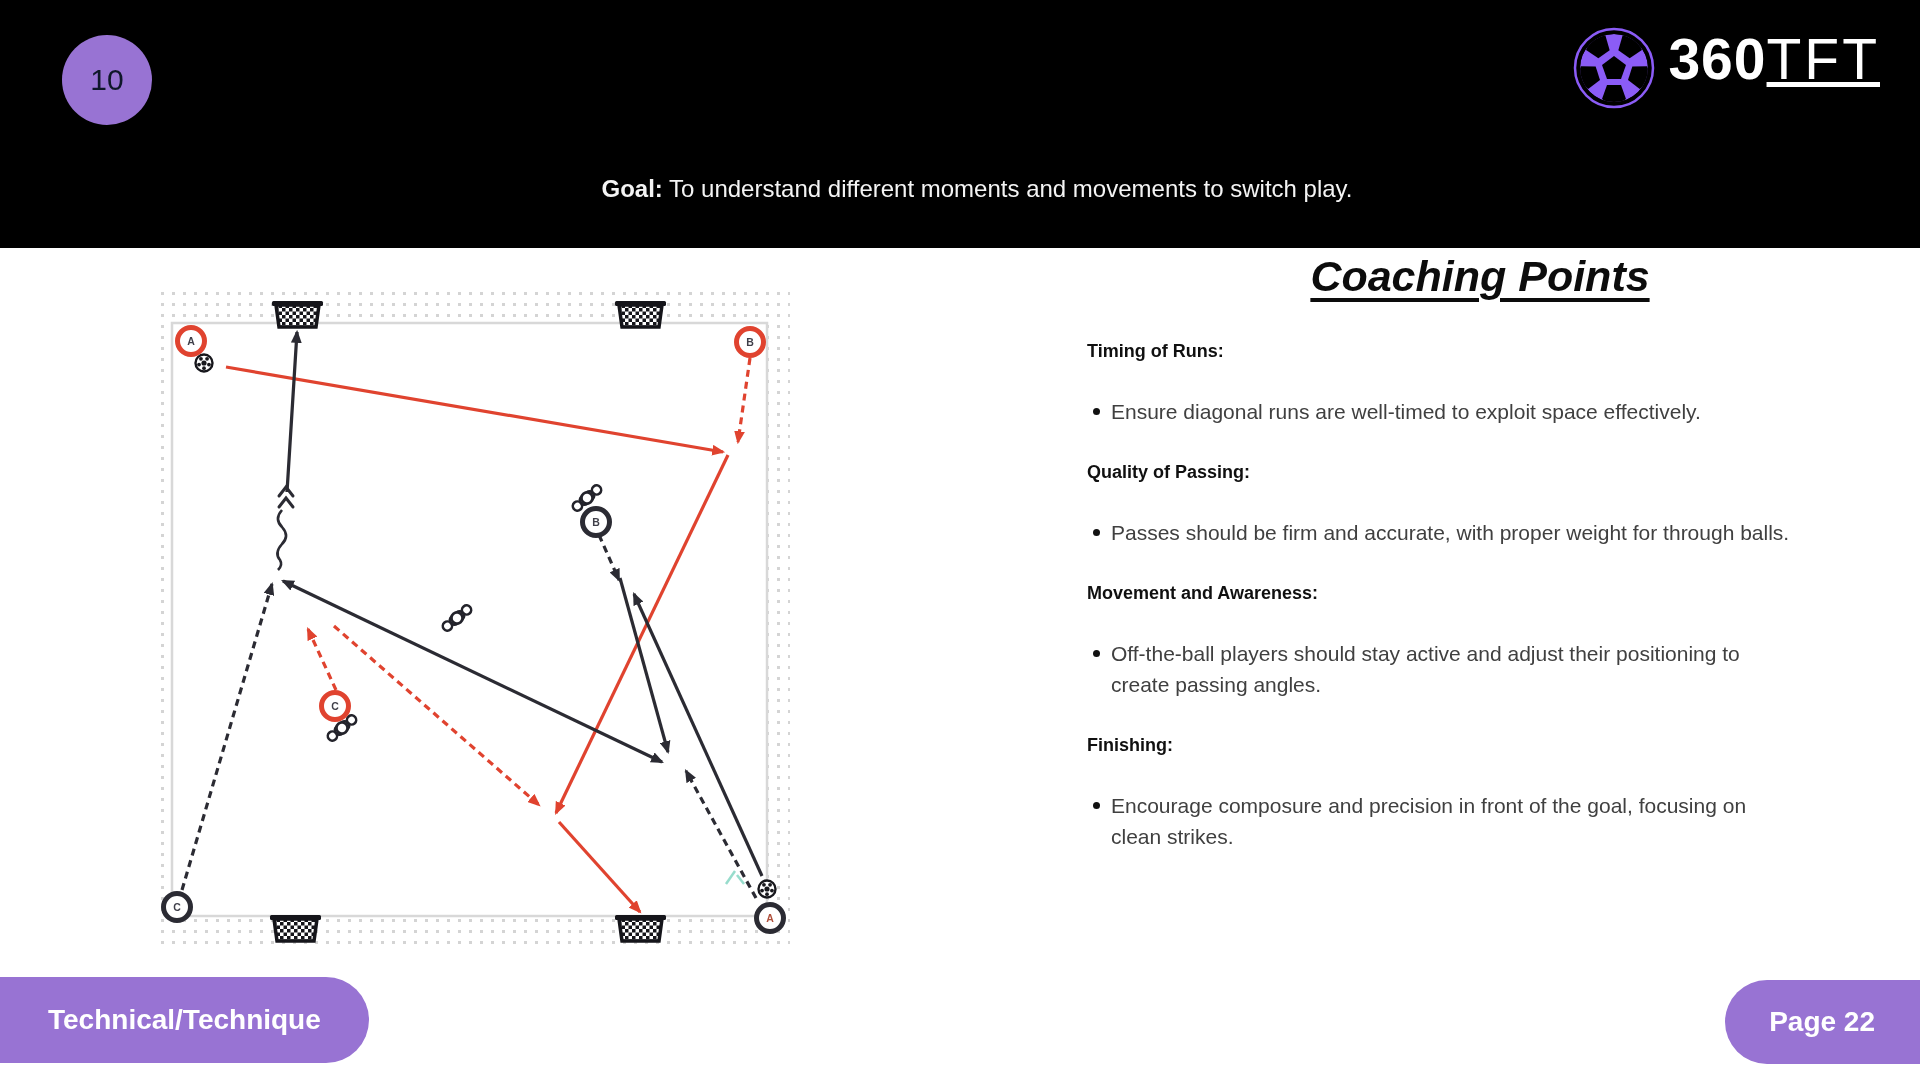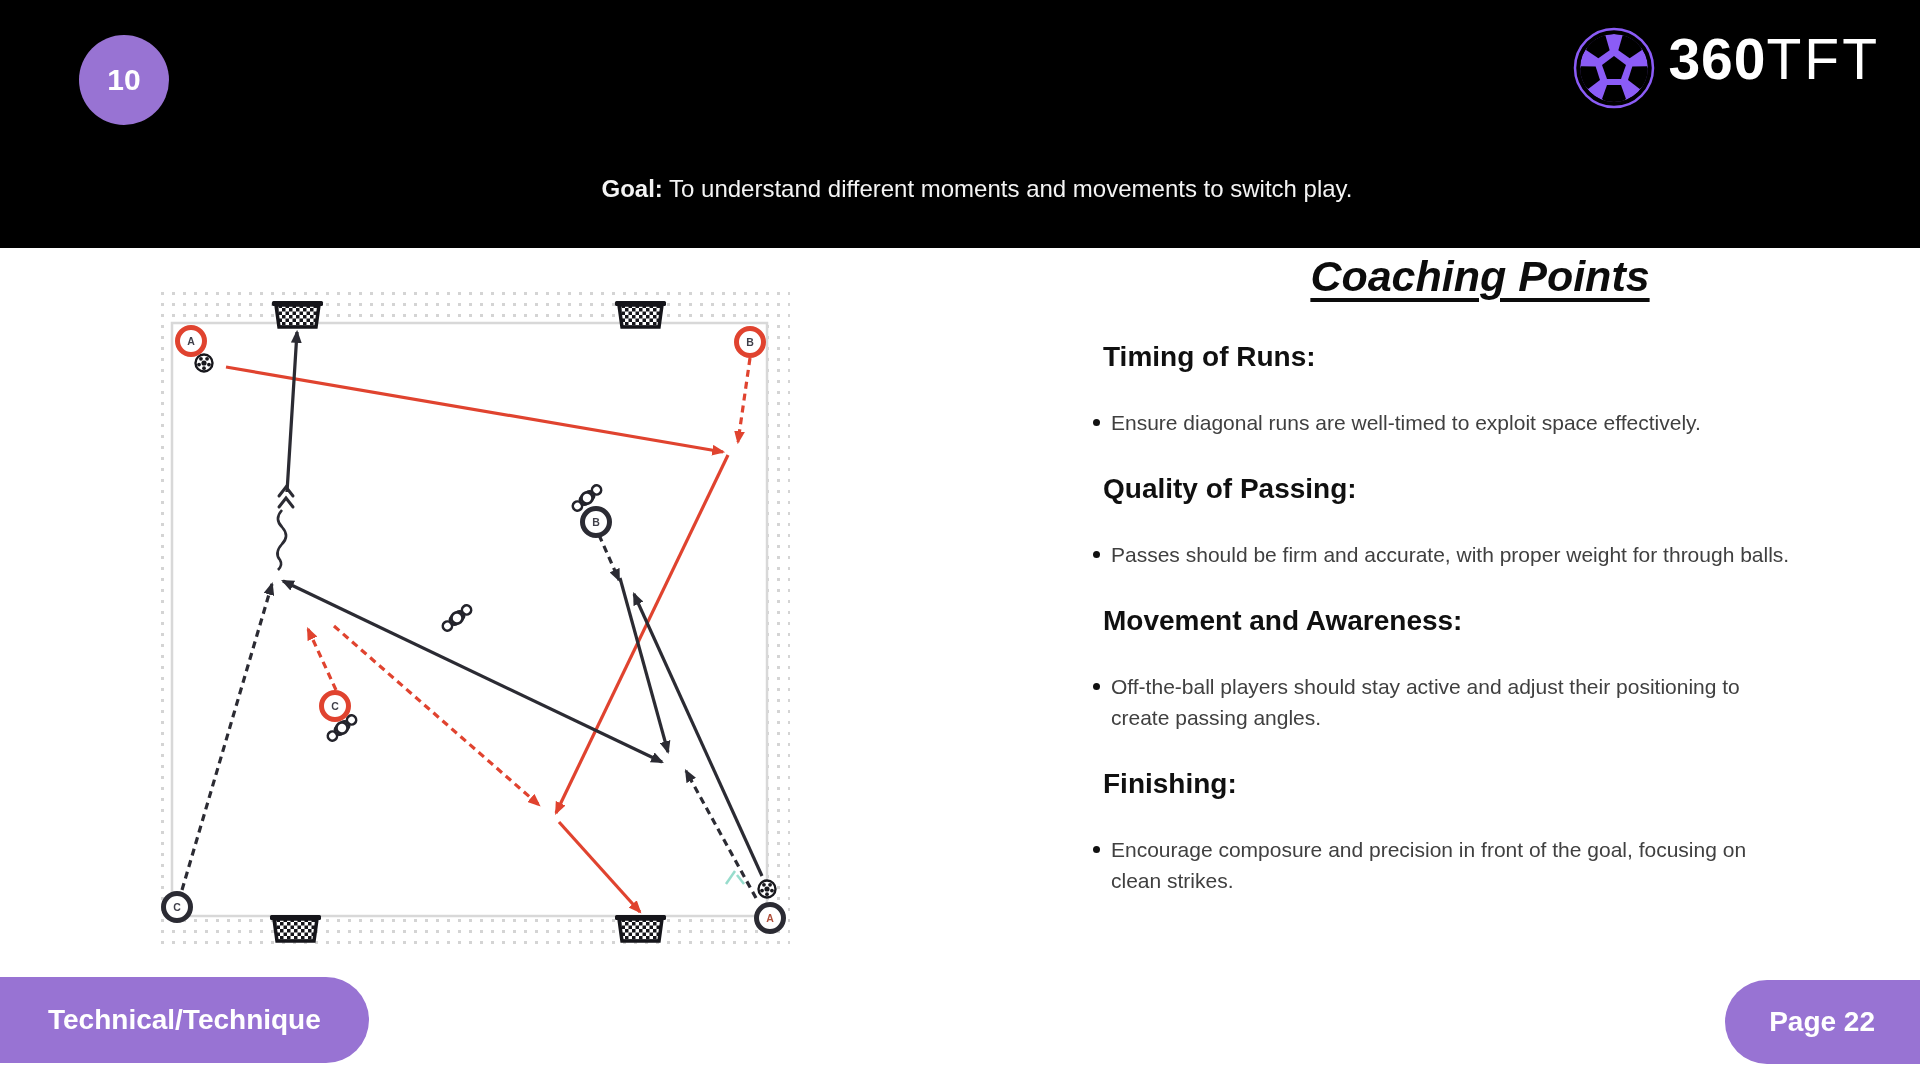--- a/index.html
+++ b/index.html
@@ -3,53 +3,53 @@
 <meta charset="utf-8">
 <style>
   html,body{margin:0;padding:0;}
   body{
     width:1920px;height:1080px;position:relative;overflow:hidden;
     background:#ffffff;font-family:"Liberation Sans", sans-serif;
   }
   
   .header{position:absolute;left:0;top:0;width:1920px;height:248px;background:#000000;}
   .badge{
-    position:absolute;left:79px;top:35px;width:90px;height:90px;border-radius:50%;
+    position:absolute;left:62px;top:35px;width:90px;height:90px;border-radius:50%;
     display:flex;align-items:center;justify-content:center;
-    color:#ffffff;font-weight:bold;font-size:30px;
+    color:#0f172a;font-weight:normal;font-size:30px;
   }
   .title{
     position:absolute;left:0;top:60px;width:1920px;text-align:center;
     color:#ffffff;font-size:42px;font-weight:bold;margin:0;
     text-decoration:underline;text-decoration-thickness:4px;text-underline-offset:9px;
   }
   .goal-line{
     position:absolute;left:0;top:158px;width:1920px;text-align:center;
     color:#f4f4f4;font-size:24px;margin:17px;
   }
   .goal-line .goal-label{font-weight:bold;}
   .logo{position:absolute;right:40px;top:26px;height:86px;display:flex;}
   .logo-text{color:#ffffff;font-size:57px;letter-spacing:1px;margin-left:12px;display:flex;align-items:baseline;}
   .logo-text .b{font-weight:bold;}
-  .logo-text .l{font-weight:400;letter-spacing:3px;}
+  .logo-text .l{font-weight:400;letter-spacing:3px;text-decoration:underline;}
   
   .dots{
     position:absolute;left:157px;top:288px;width:633px;height:662px;
     background-image:radial-gradient(circle,#d4d4d4 1.5px, rgba(0,0,0,0) 1.7px);
     background-size:11px 11px;
   }
   .diagram-svg{position:absolute;left:150px;top:282px;width:650px;height:673px;}
   
   .coaching{position:absolute;left:1080px;top:252px;width:800px;}
   .coaching h2{
     font-size:43px;font-weight:bold;color:#0c0c0c;text-align:center;margin:0 0 40px 0;
     text-decoration:underline;text-decoration-thickness:4px;text-underline-offset:7px;font-style:italic;
   }
   .coaching .sections{padding-left:7px;width:720px;}
-  .coaching h3{font-size:28px;font-weight:bold;color:#101010;margin:0 0 34px 16px;}
+  .coaching h3{font-size:18px;font-weight:bold;color:#101010;margin:0 0 34px 0;}
   .coaching ul{list-style:none;margin:0 0 35px 0;padding:0;width:712px;}
   .coaching li{
     position:relative;padding-left:24px;font-size:21px;line-height:31px;color:#404040;
   }
   .coaching li::before{
     content:"";position:absolute;left:6px;top:12px;width:7px;height:7px;border-radius:50%;background:#111;
   }
   
   .pill{
     position:absolute;height:86px;border-radius:999px;

